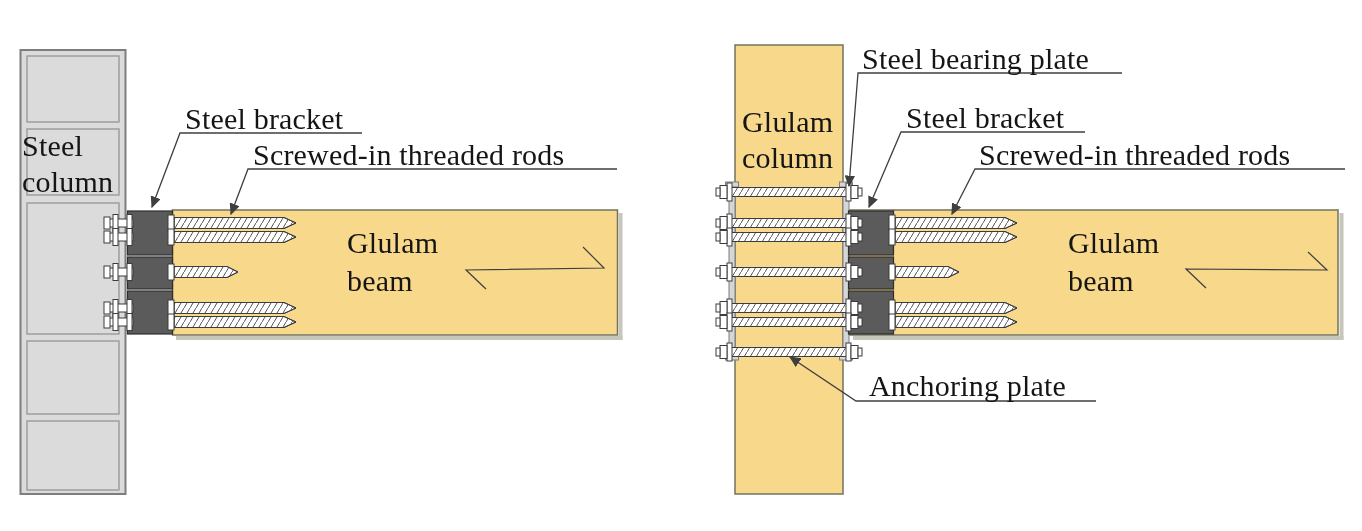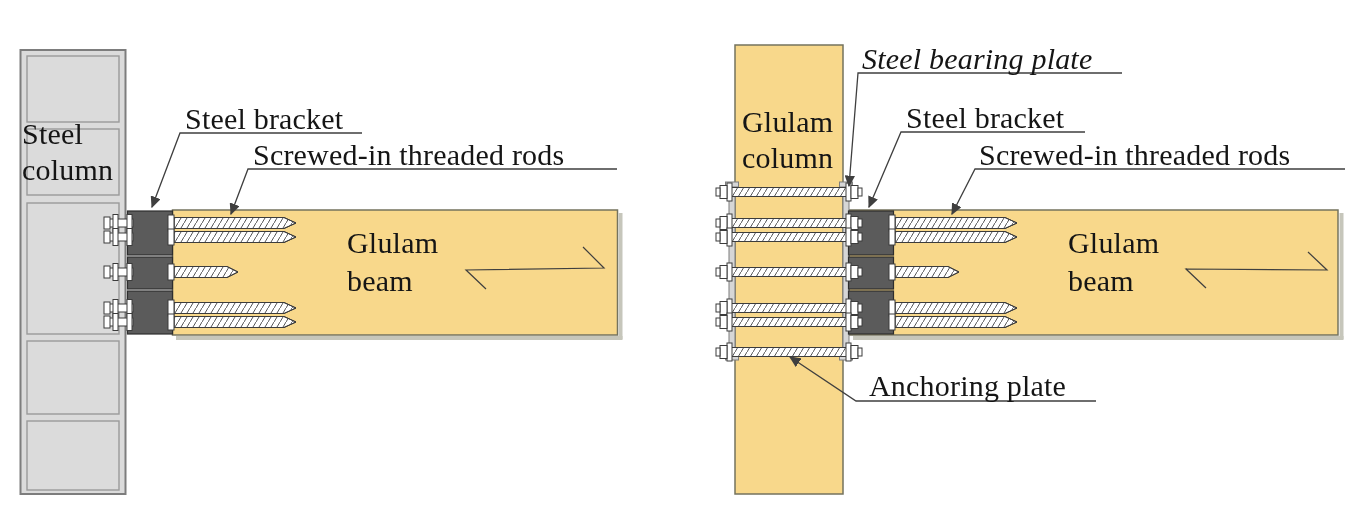--- a/index.html
+++ b/index.html
@@ -158,31 +158,31 @@
 
       <path class="breakline" d="M1308,252 L1327,270 L1186,269 L1206,288"></path>
 
       <polyline class="leader" points="1122,73 858,73 849,186" marker-end="url(#arrow)"></polyline>
       <polyline class="leader" points="1085,132 901,132 869,207" marker-end="url(#arrow)"></polyline>
       <polyline class="leader" points="1345,169 975,169 952,214" marker-end="url(#arrow)"></polyline>
       <polyline class="leader" points="1096,401 856,401 790,357" marker-end="url(#arrow)"></polyline>
     </g>
   </svg>
 
-  <div class="label wrap" style="left:22px; top:116px; width:112px;">Steel column</div>
+  <div class="label wrap" style="left:22px; top:128px; width:112px;">Steel column</div>
 
   <div class="label" style="left:185px; top:101px;">Steel bracket</div>
 
   <div class="label" style="left:253px; top:137px;">Screwed-in threaded rods</div>
 
   <div class="label wrap" style="left:347px; top:224px; width:120px; line-height:38px;">Glulam beam</div>
 
   <div class="label wrap" style="left:742px; top:104px; width:108px;">Glulam column</div>
 
-  <div class="label" style="left:862px; top:41px;font-style:italic;">Steel bearing plate</div>
+  <div class="label" style="left:862px; top:41px;">Steel bearing plate</div>
 
   <div class="label" style="left:906px; top:100px;">Steel bracket</div>
 
   <div class="label" style="left:979px; top:137px;">Screwed-in threaded rods</div>
 
   <div class="label wrap" style="left:1068px; top:224px; width:120px; line-height:38px;">Glulam beam</div>
 
   <div class="label" style="left:869px; top:368px;">Anchoring plate</div>
 </div>
 

